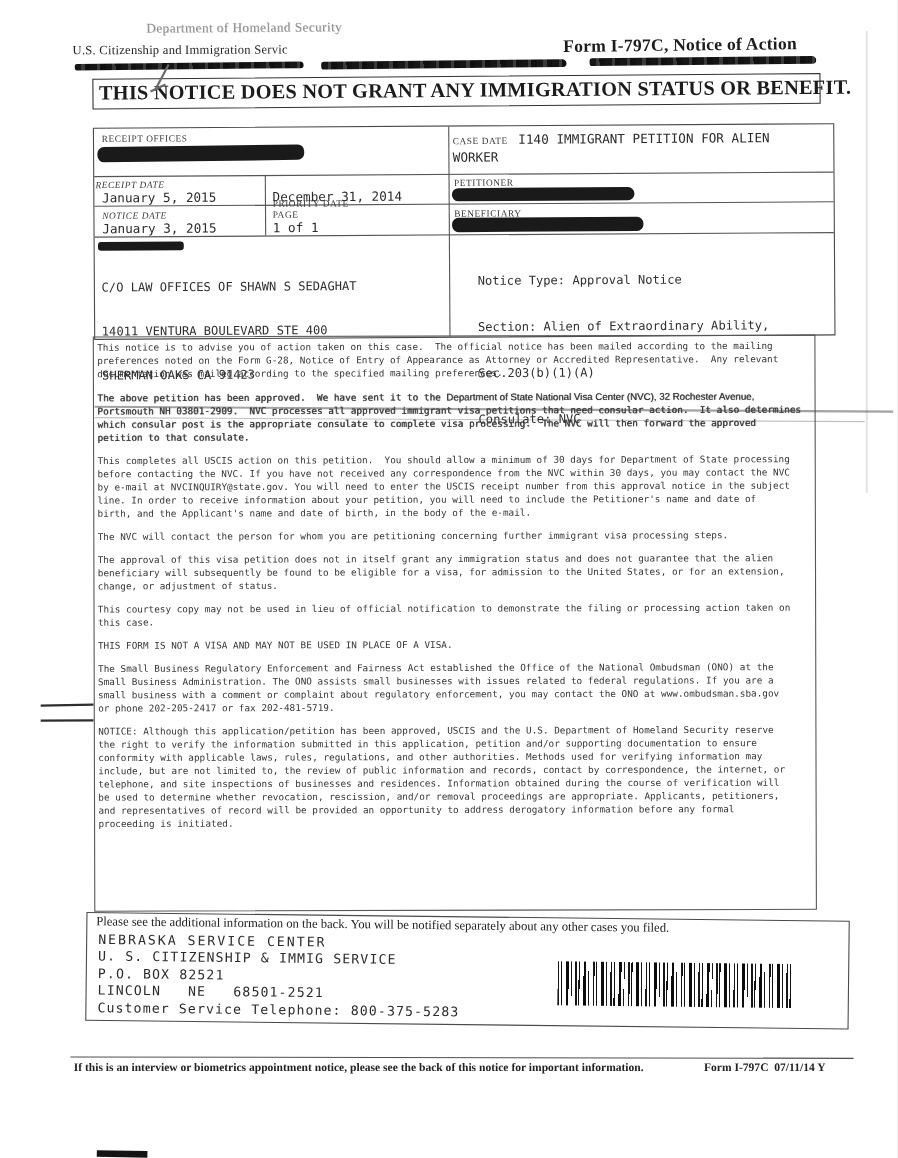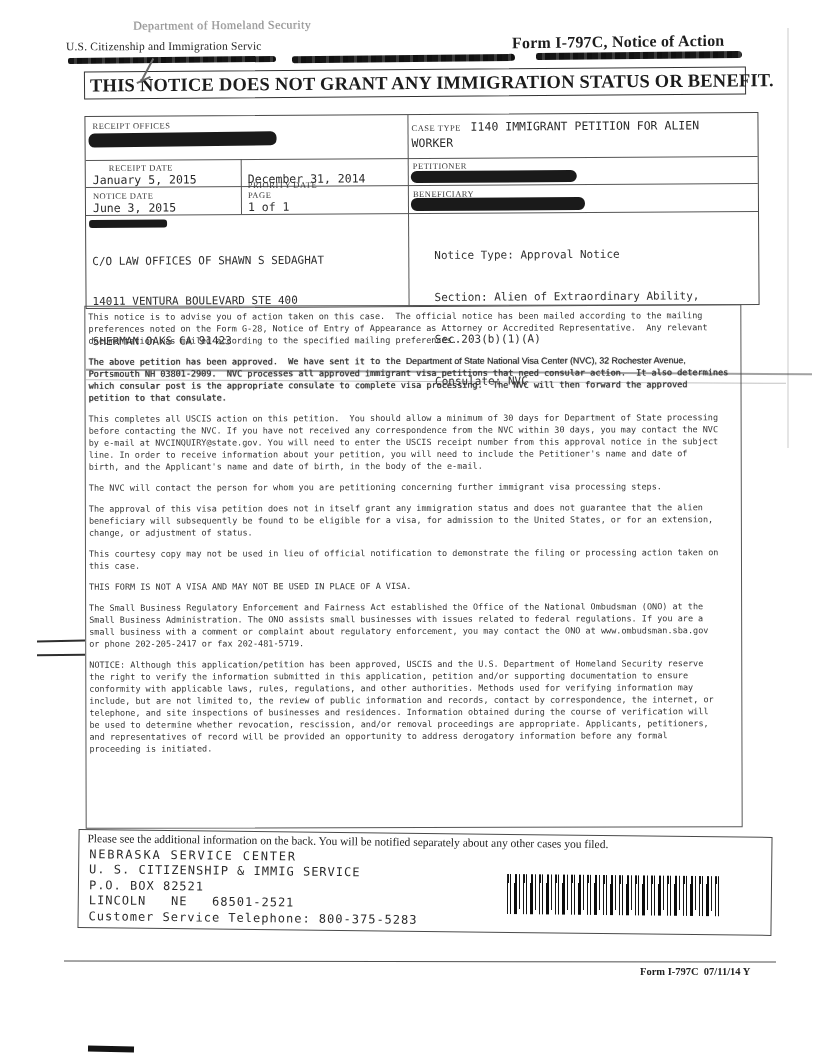--- a/index.html
+++ b/index.html
@@ -106,33 +106,33 @@
   <div class="case-table">
     <div class="tline vdiv-main"></div>
     <div class="tline vdiv-sub"></div>
     <div class="tline hl1"></div>
     <div class="tline hl2"></div>
     <div class="tline hl3"></div>
 
     <div class="cell-abs tlabel" style="left:7px;top:4px;">RECEIPT OFFICES</div>
     <div class="redaction red-receipt"></div>
 
-    <div class="casetype-cell"><span class="tlabel">CASE TYPE</span> <span class="tval">I140 IMMIGRANT PETITION FOR ALIEN WORKER</span></div>
-
-    <div class="cell-abs tlabel" style="left:23px;top:46px;">RECEIPT DATE</div>
+    <div class="casetype-cell"><span class="tlabel">CASE DATE</span> <span class="tval">I140 IMMIGRANT PETITION FOR ALIEN WORKER</span></div>
+
+    <div class="cell-abs tlabel" style="left:1px;top:46px;font-style:italic;">RECEIPT DATE</div>
     <div class="cell-abs tval" style="left:7px;top:56px;">January 5, 2015</div>
 
     <div class="cell-abs tlabel" style="left:162px;top:64px;">PRIORITY DATE</div>
     <div class="cell-abs tval" style="left:162px;top:56px;text-align:right;">December 31, 2014</div>
 
     <div class="cell-abs tlabel" style="left:327px;top:46px;">PETITIONER</div>
     <div class="redaction red-petitioner"></div>
 
-    <div class="cell-abs tlabel" style="left:7px;top:74px;">NOTICE DATE</div>
-    <div class="cell-abs tval" style="left:7px;top:84px;">June 3, 2015</div>
+    <div class="cell-abs tlabel" style="left:7px;top:74px;font-style:italic;">NOTICE DATE</div>
+    <div class="cell-abs tval" style="left:7px;top:84px;">January 3, 2015</div>
 
     <div class="cell-abs tlabel" style="left:162px;top:74px;font-family:Liberation Serif, serif;">PAGE</div>
     <div class="cell-abs tval" style="left:162px;top:84px;">1 of 1</div>
 
     <div class="cell-abs tlabel" style="left:327px;top:74px;text-align:right;">BENEFICIARY</div>
     <div class="redaction red-beneficiary"></div>
 
     <div class="redaction red-addr"></div>
     <div class="addr-lines">
       <div>C/O LAW OFFICES OF SHAWN S SEDAGHAT</div>
@@ -192,16 +192,17 @@
     <div class="back-note">Please see the additional information on the back.  You will be notified separately about any other cases you filed.</div>
     <div class="svc-line wide s0">NEBRASKA SERVICE CENTER</div>
     <div class="svc-line s1">U. S. CITIZENSHIP &amp; IMMIG SERVICE</div>
     <div class="svc-line s2">P.O. BOX 82521</div>
     <div class="svc-line s3">LINCOLN   NE   68501-2521</div>
     <div class="svc-line s4">Customer Service Telephone: 800-375-5283</div>
     <div class="barcode"></div>
   </div>
 
   <div class="footer-rule"></div>
+  <div class="footer-note">If this is an interview or biometrics appointment notice, please see the back of this notice for important information.</div>
   <div class="footer-ref">Form I-797C  07/11/14 Y</div>
 
   <div class="corner-sliver"></div>
 </div>
 
 </body></html>

